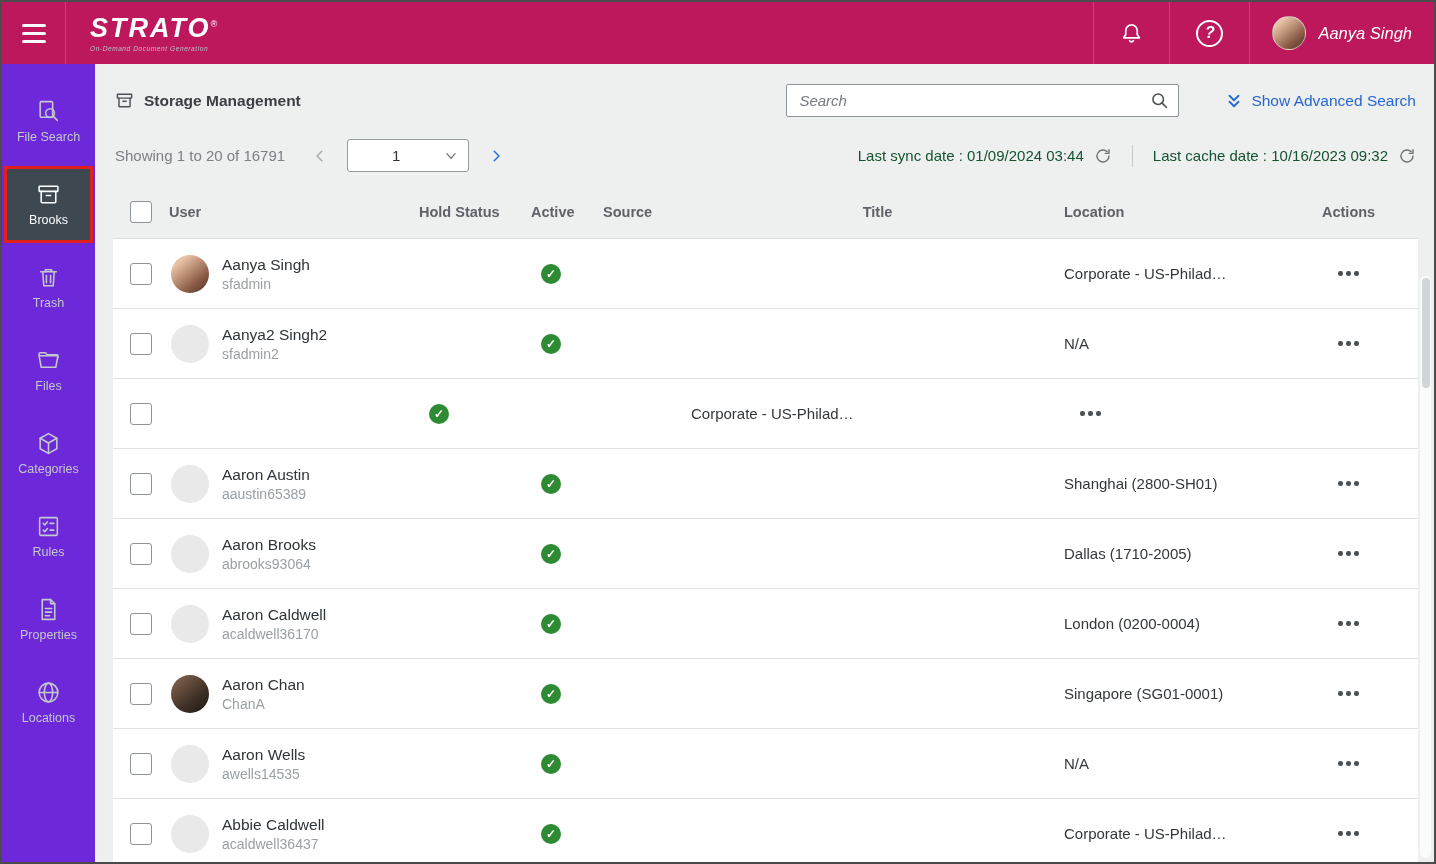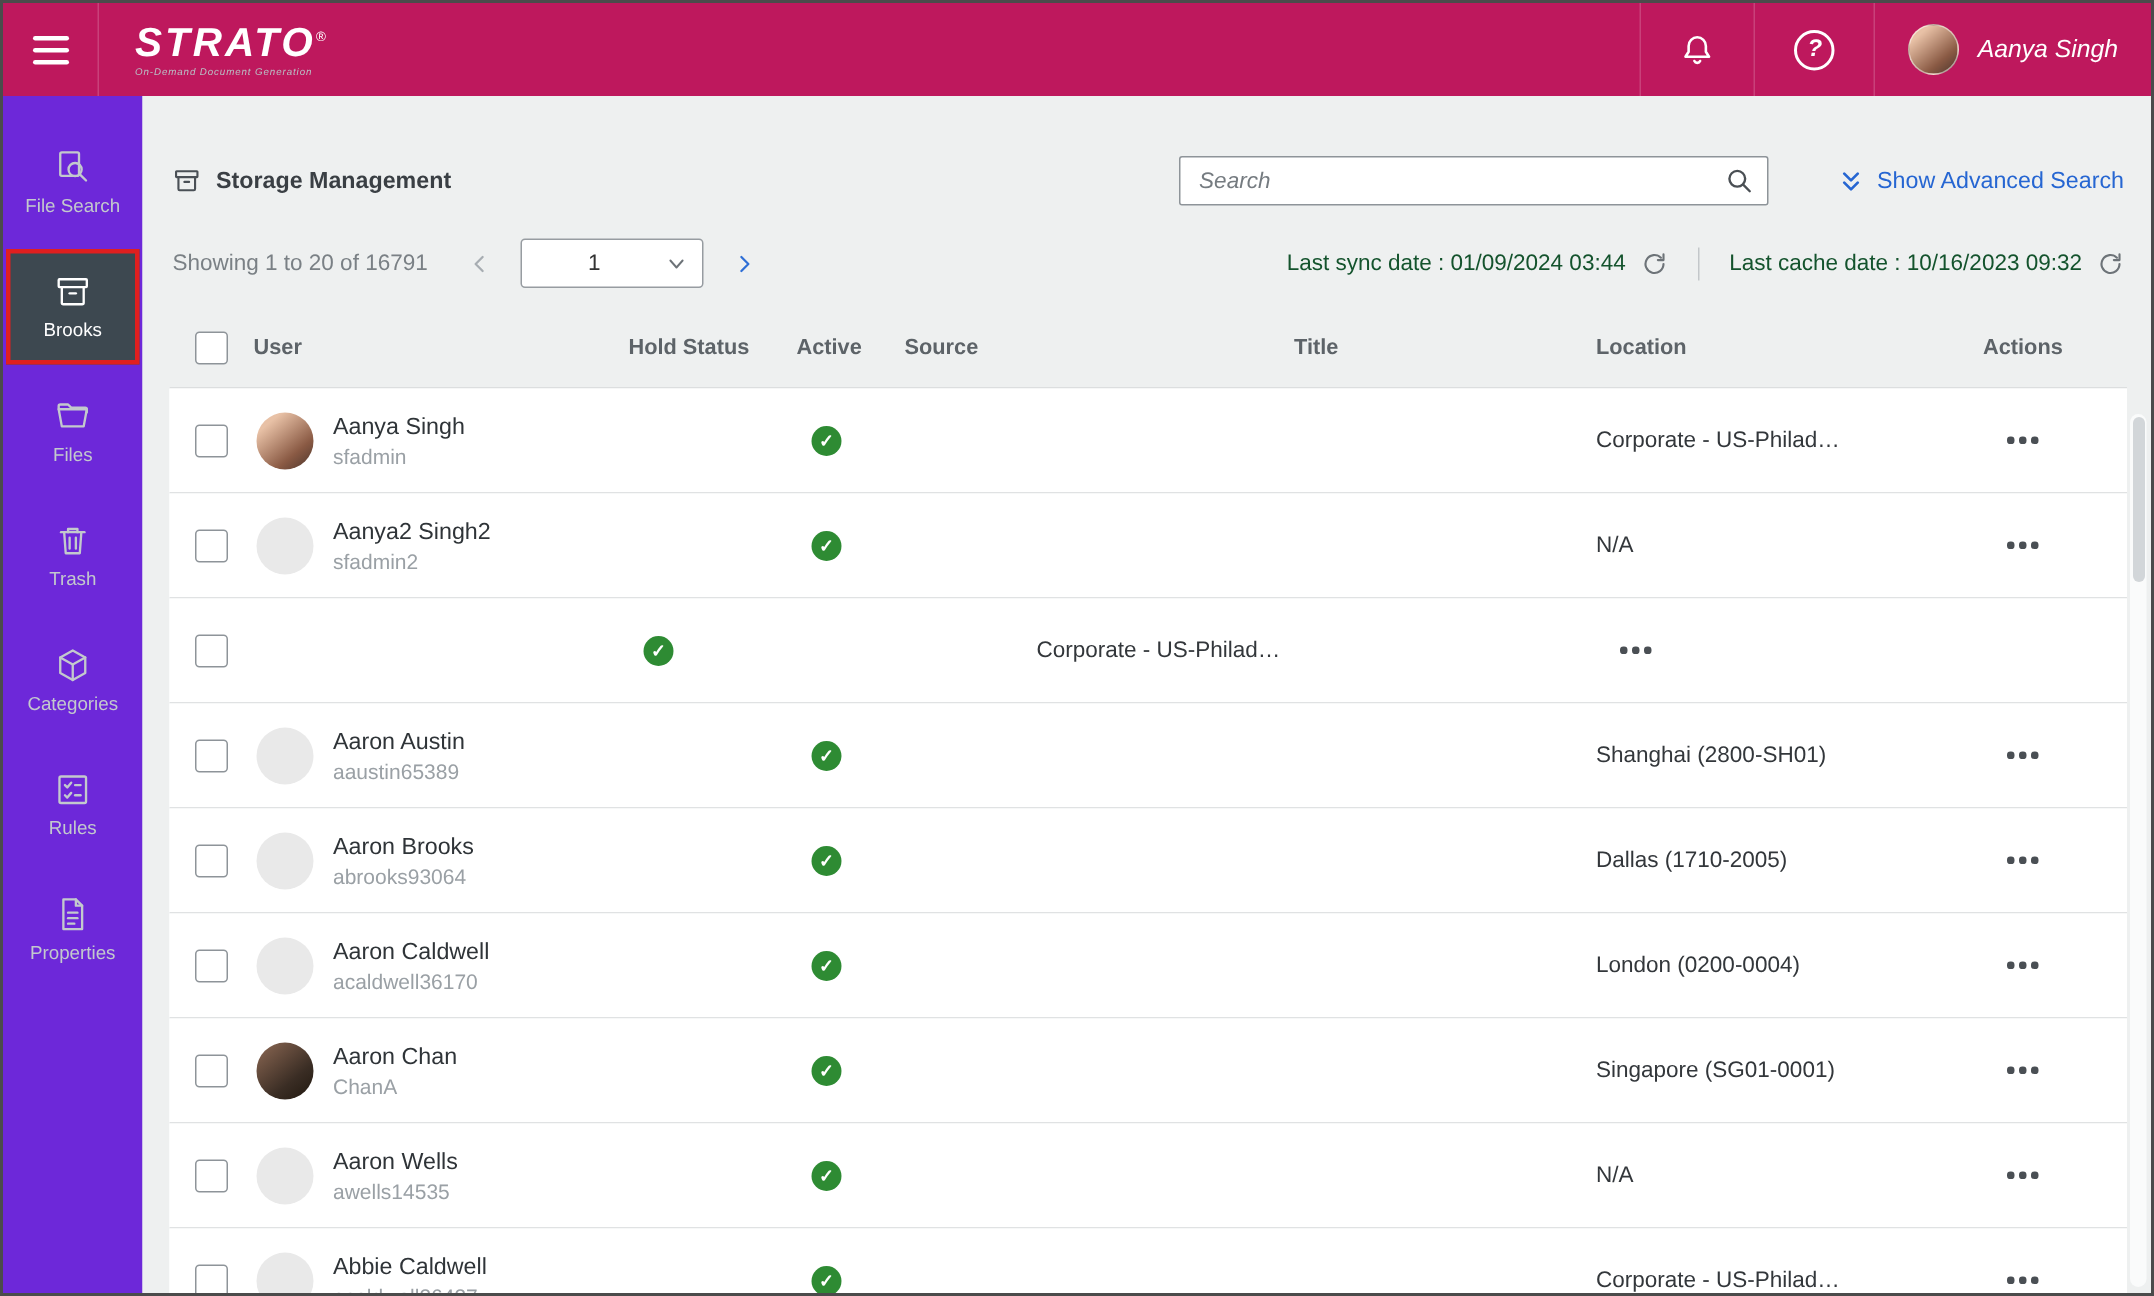--- a/index.html
+++ b/index.html
@@ -38,21 +38,21 @@
   .side-item { height:77px; margin:3px 2px; display:flex; flex-direction:column; align-items:center; justify-content:center; gap:7px; cursor:pointer; border:3px solid transparent; }
   .side-item .side-label { font-size:12.5px; color:#c3c9cd; text-align:center; line-height:1.1; }
   .side-item svg { width:25px; height:25px; stroke:#c3c9cd; fill:none; stroke-width:1.5; stroke-linecap:round; stroke-linejoin:round; }
   .side-item.active { border:3px solid #e01f1f; background:#3d4850; }
   .side-item.active .side-label { color:#fff; }
   .side-item.active svg { stroke:#fff; }
 
   
   .main { flex:1; display:flex; flex-direction:column; overflow:hidden; position:relative; background:#eef0f0; }
 
-  .title-row { display:flex; align-items:center; padding:20px 18px 8px 20px; gap:10px;margin-top:20px; }
+  .title-row { display:flex; align-items:center; padding:20px 18px 8px 20px; gap:10px; }
   .page-title-wrap { display:flex; align-items:center; gap:10px; flex:1; }
   .page-title-wrap svg { width:19px; height:19px; stroke:#4a5056; fill:none; stroke-width:1.8; stroke-linecap:round; }
   .page-title { font-size:15.5px; font-weight:700; color:#3a3f44; }
   .search-wrap { position:relative; width:393px; margin-right:36px; }
   .search-input { width:100%; height:33px; border:1px solid #8e9499; border-radius:2px; padding:0 36px 0 12px; font-size:15px; background:#fff; color:#333; font-family:"Liberation Sans",sans-serif; }
   .search-input::placeholder { font-style:italic; color:#757b80; }
   .search-icon { position:absolute; right:9px; top:6px; width:21px; height:21px; }
   .adv-search { display:flex; align-items:center; gap:8px; color:#2666d2; font-size:15.5px; cursor:pointer; white-space:nowrap; }
   .adv-search svg { width:18px; height:18px; stroke:#2666d2; stroke-width:2.4; fill:none; stroke-linecap:round; stroke-linejoin:round; }
 
@@ -145,39 +145,39 @@
         <svg viewBox="0 0 24 24">
             <rect x="3" y="4" width="18" height="5" rx="0.5"></rect>
             <path d="M5 9v10a1 1 0 0 0 1 1h12a1 1 0 0 0 1-1V9"></path>
             <line x1="10" y1="13" x2="14" y2="13"></line>
           </svg>
         <span class="side-label">Brooks</span>
       </div>
 
       <div class="side-item">
         <svg viewBox="0 0 24 24">
-            <path d="M3 7.5V5.5a1 1 0 0 1 1-1h5l2 2h9a1 1 0 0 1 1 1v2"></path>
-            <path d="M3 7.5h18l-2 11H5z"></path>
-          </svg>
-        <span class="side-label">Files</span>
-      </div>
-
-      <div class="side-item">
-        <svg viewBox="0 0 24 24">
             <path d="M4.5 6.5h15"></path>
             <path d="M9 6.5V4.5h6v2"></path>
             <path d="M6.5 6.5l1 13.5h9l1-13.5"></path>
             <line x1="10" y1="10" x2="10" y2="17"></line>
             <line x1="14" y1="10" x2="14" y2="17"></line>
           </svg>
         <span class="side-label">Trash</span>
       </div>
 
       <div class="side-item">
         <svg viewBox="0 0 24 24">
+            <path d="M3 7.5V5.5a1 1 0 0 1 1-1h5l2 2h9a1 1 0 0 1 1 1v2"></path>
+            <path d="M3 7.5h18l-2 11H5z"></path>
+          </svg>
+        <span class="side-label">Files</span>
+      </div>
+
+      <div class="side-item">
+        <svg viewBox="0 0 24 24">
             <path d="M12 2.5l8 4.5v10l-8 4.5-8-4.5V7z"></path>
             <path d="M12 11.5V21.5"></path>
             <path d="M4 7l8 4.5L20 7"></path>
           </svg>
         <span class="side-label">Categories</span>
       </div>
 
       <div class="side-item">
         <svg viewBox="0 0 24 24">
             <rect x="3.5" y="3.5" width="17" height="17" rx="1"></rect>
@@ -193,20 +193,28 @@
         <svg viewBox="0 0 24 24">
             <path d="M6 2.5h8l4 4v15H6z"></path>
             <path d="M14 2.5v4h4"></path>
             <line x1="9" y1="11" x2="15" y2="11"></line>
             <line x1="9" y1="14.5" x2="15" y2="14.5"></line>
             <line x1="9" y1="18" x2="13" y2="18"></line>
           </svg>
         <span class="side-label">Properties</span>
       </div>
 
+      <div class="side-item">
+        <svg viewBox="0 0 24 24">
+            <circle cx="12" cy="12" r="9"></circle>
+            <ellipse cx="12" cy="12" rx="4" ry="9"></ellipse>
+            <line x1="3" y1="12" x2="21" y2="12"></line>
+          </svg>
+        <span class="side-label">Locations</span>
+      </div>
 
     </div>
 
     <div class="main">
 
       <div class="title-row">
         <div class="page-title-wrap">
           <svg viewBox="0 0 24 24">
               <rect x="3" y="4" width="18" height="5" rx="0.5"></rect>
               <path d="M5 9v10a1 1 0 0 0 1 1h12a1 1 0 0 0 1-1V9"></path>

